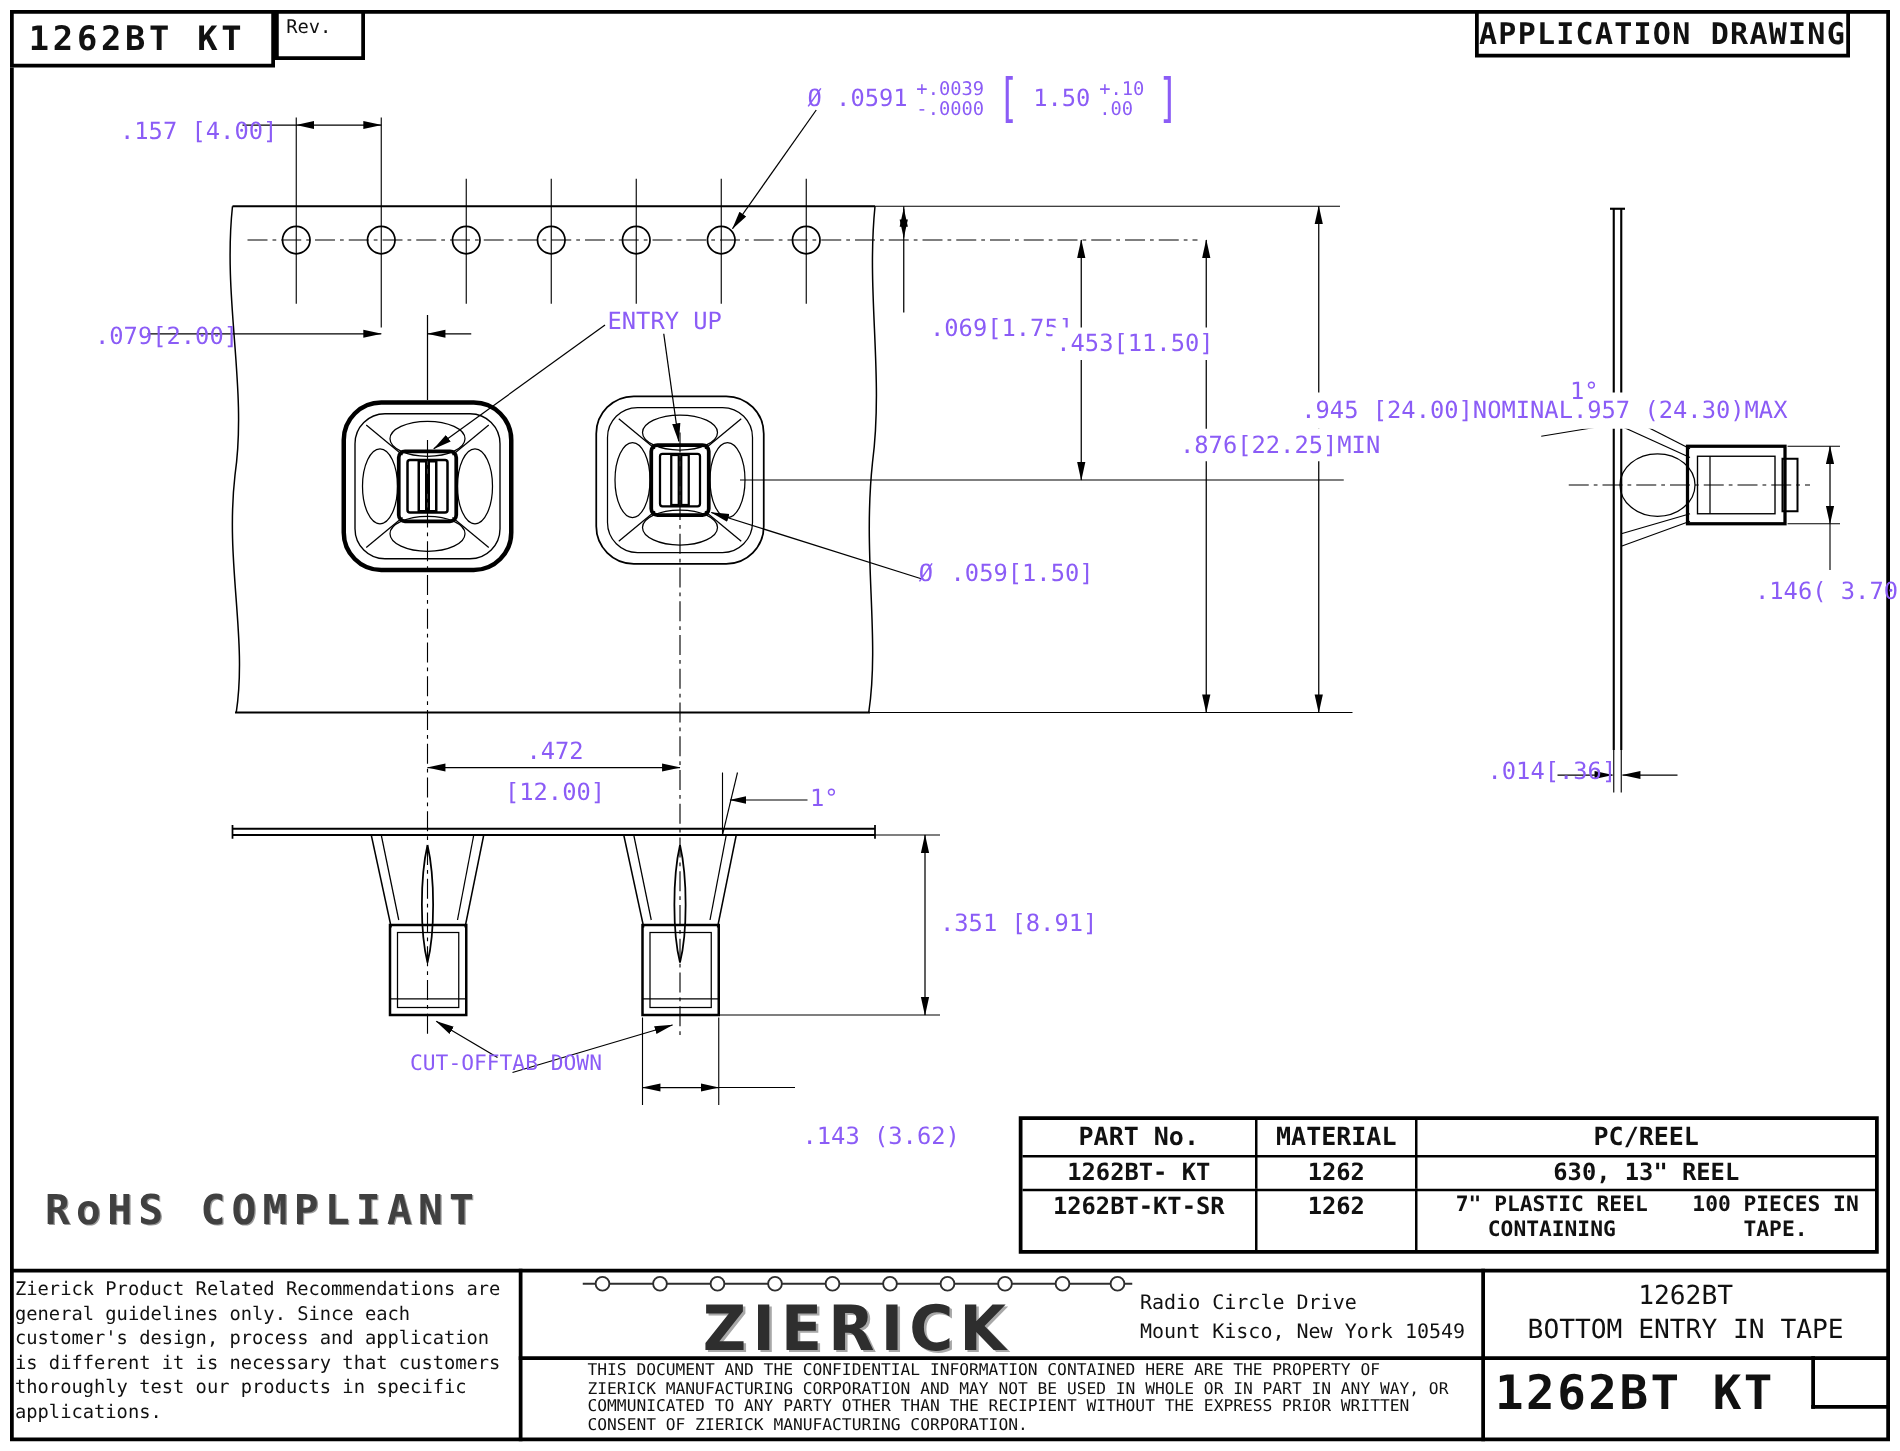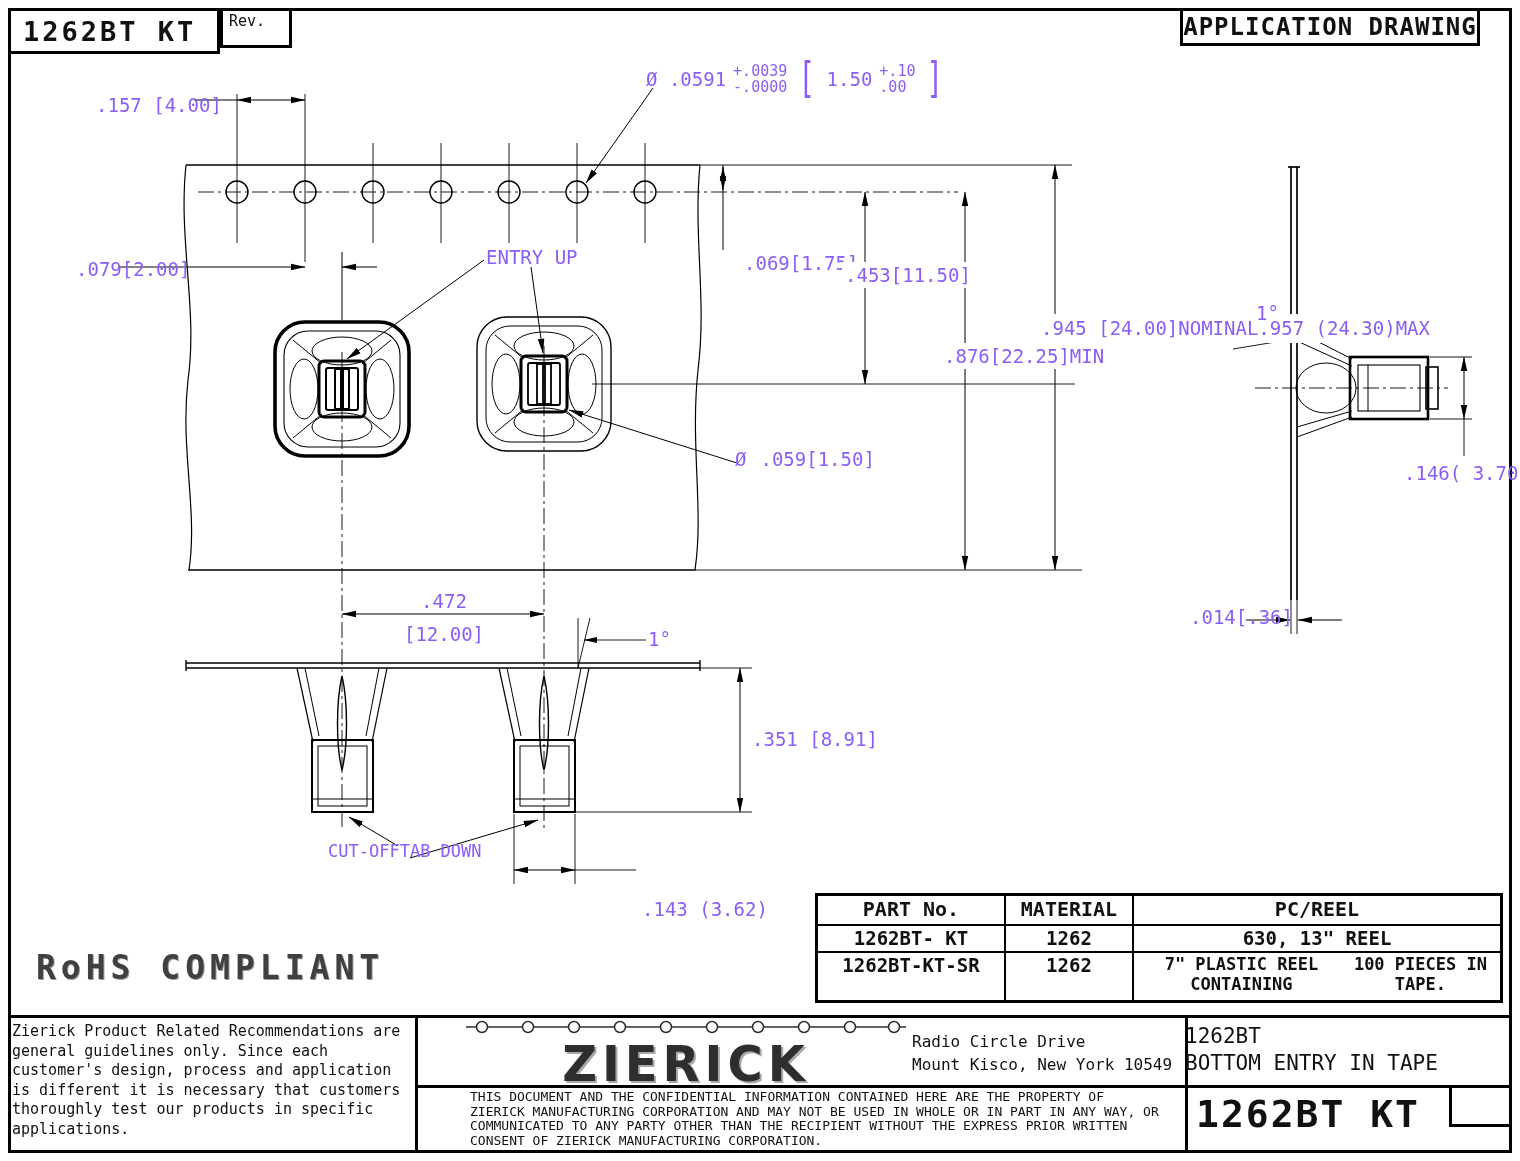--- a/index.html
+++ b/index.html
@@ -38,21 +38,21 @@
   #partstable .two-line{font-size:17px;line-height:20px;font-weight:700}
   
   .footline{position:absolute;z-index:3;background:#000}
   #recommend{position:absolute;left:12px;top:1022px;width:400px;z-index:3;font-size:15px;line-height:19.5px}
   #logo{position:absolute;left:462px;top:1019px;width:448px;z-index:3;text-align:center}
   #logo .word{font-family:"DejaVu Sans","Liberation Sans",sans-serif;font-size:48px;line-height:48px;font-weight:900;
               letter-spacing:5px;color:#2e2e2e;text-shadow:2px 2px 0 #a8a8a8;transform:scaleY(1.04)}
   #address{position:absolute;left:912px;top:1030px;z-index:3;font-size:16px;line-height:23px}
   #legal{position:absolute;left:470px;top:1090px;width:692px;z-index:3;font-size:13px;line-height:14.5px}
   #product{position:absolute;left:1185px;top:1015px;width:327px;height:70px;z-index:3;display:flex;flex-direction:column;
-           justify-content:center;font-size:21px;line-height:27px}
+           align-items:center;justify-content:center;font-size:21px;line-height:27px}
   #bigpart{position:absolute;left:1196px;top:1092px;z-index:3;font-size:38px;font-weight:700;letter-spacing:2px}
   #cornerbox{position:absolute;left:1449px;top:1085px;width:63px;height:42px;z-index:3;
              border-left:3px solid #000;border-bottom:3px solid #000}
 </style>
 </head>
 <body>
 
 <div id="page">
 
   <div id="frame"></div>

